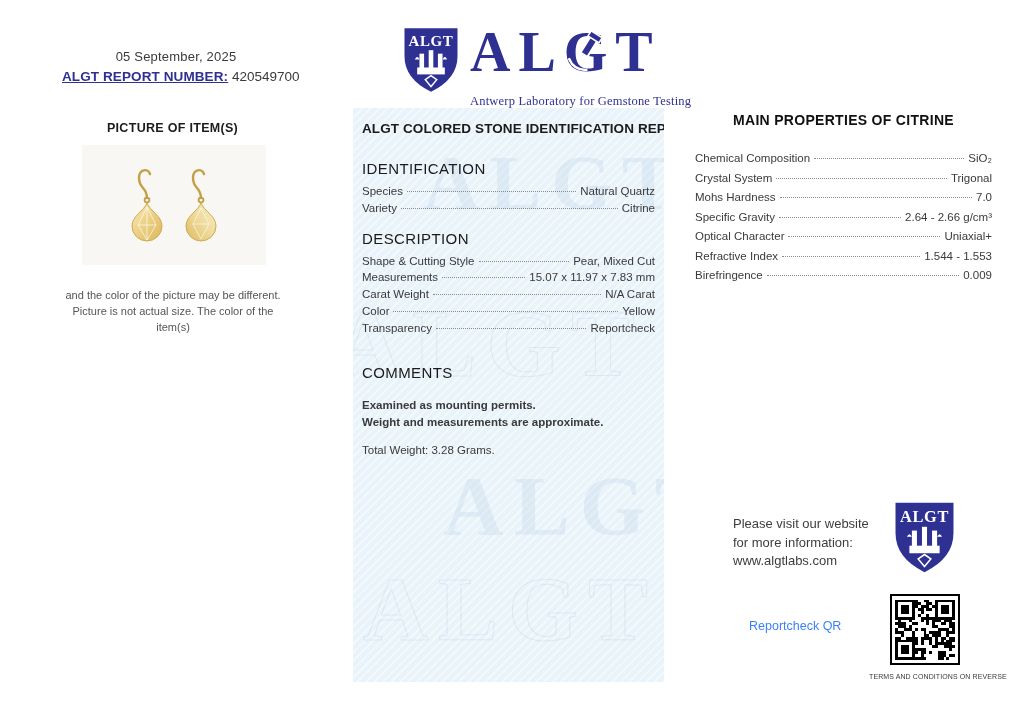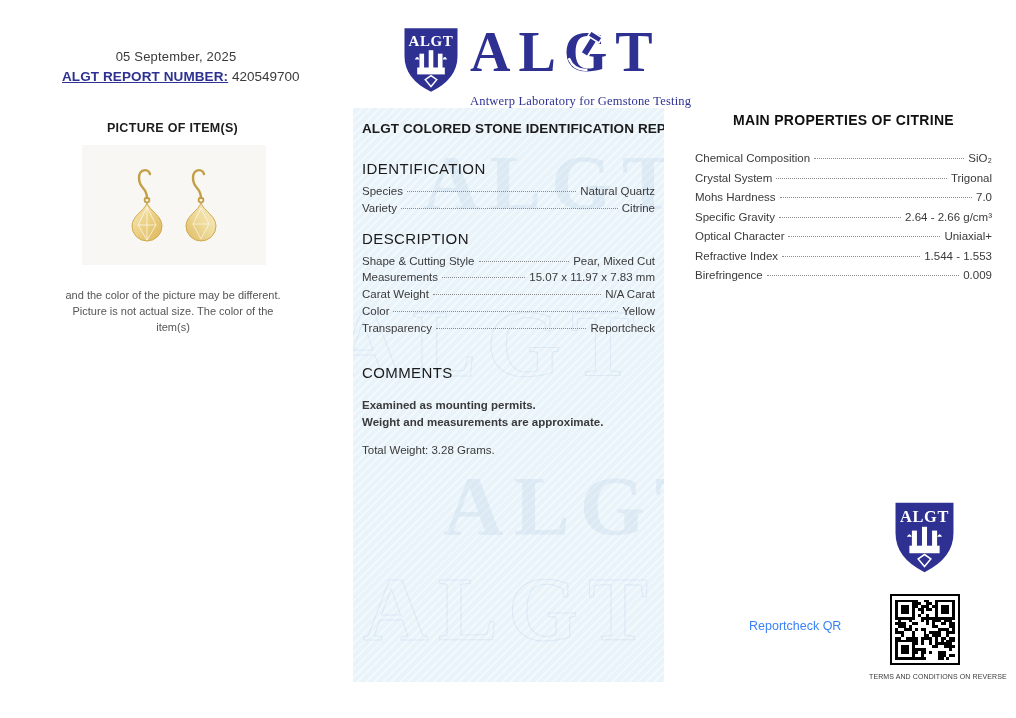--- a/index.html
+++ b/index.html
@@ -252,20 +252,25 @@
         <span class="pvalue">1.544  -  1.553</span>
       </div>
       <div class="prow">
         <span class="plabel">Birefringence</span>
         <span class="leader"></span>
         <span class="pvalue">0.009</span>
       </div>
     </div>
   </div>
 
+  <div class="website">
+    <div>Please visit our website</div>
+    <div>for more information:</div>
+    <div>www.algtlabs.com</div>
+  </div>
 
   <svg class="footer-shield" viewBox="0 0 100 118">
     <path d="M4,4 H96 V52 Q96,92 50,114 Q4,92 4,52 Z" fill="#2e3192"></path>
     <text x="50" y="34" text-anchor="middle" font-family="Liberation Serif, serif" font-weight="bold" font-size="26" fill="#ffffff" letter-spacing="1">ALGT</text>
     <g fill="#ffffff">
       <rect x="30" y="48" width="8" height="26"></rect>
       <rect x="46" y="42" width="8" height="32"></rect>
       <rect x="62" y="48" width="8" height="26"></rect>
       <path d="M26,72 H74 V84 H26 Z"></path>
       <path d="M22,58 q4,-8 8,0 z"></path>

